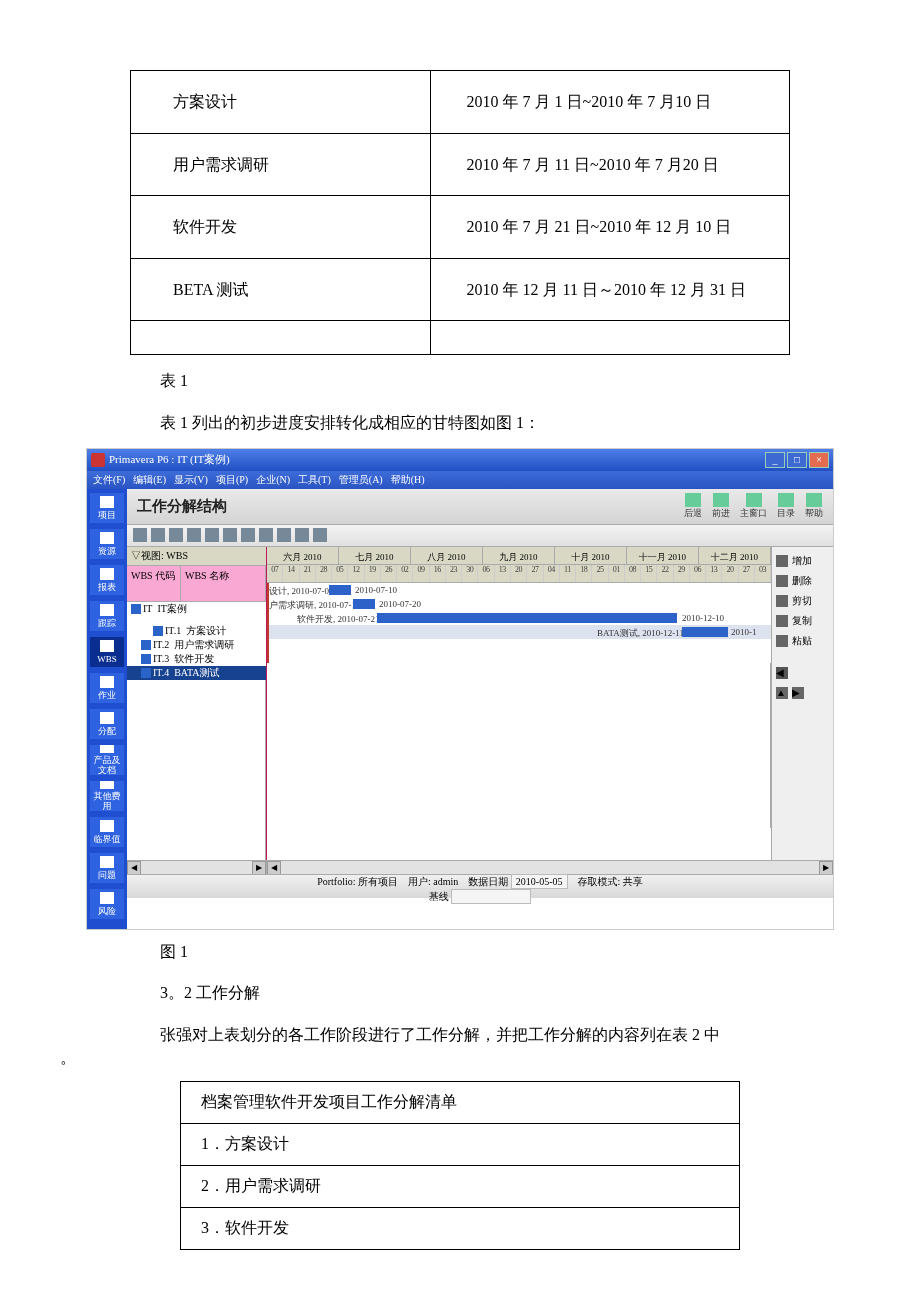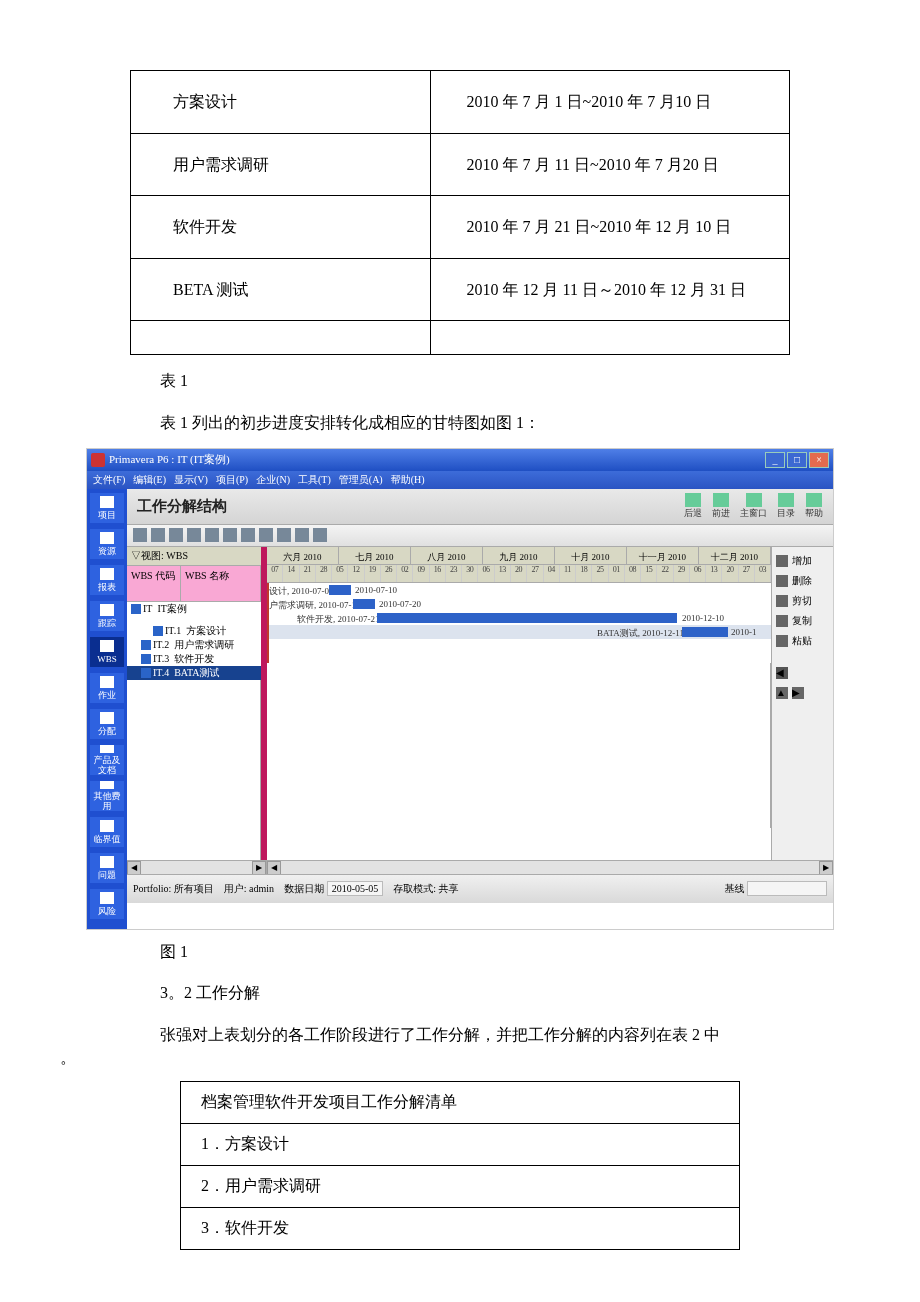--- a/index.html
+++ b/index.html
@@ -114,21 +114,21 @@
   .hb .i { width:16px; height:14px; background:#6c9; }
   .toolbar2 {
     height: 22px;
     background:linear-gradient(to bottom,#f4f4f4,#e0e0e0);
     border-bottom:1px solid #aaa;
     display:flex; align-items:center;
     padding: 0 6px;
   }
   .tb-ico { width:14px; height:14px; background:#789; margin-right:4px; }
   .chart-row { display:flex; }
-  .wbs-pane { width: 140px; border-right:6px solid #be185d; font-size:10px; }
+  .wbs-pane { width: 140px; border-right:1px solid #be185d; font-size:10px; }
   .wbs-head { background:#f9a8d4; height: 36px; display:flex; border-bottom:1px solid #aaa; }
   .wbs-head .c { border-right:1px solid #aaa; padding: 3px 4px; }
   .wbs-head .c1 { width: 54px; }
   .wbs-head .c2 { flex:1; }
   .wbs-body { background:#fff; }
   .wbs-row { display:flex; height:14px; align-items:center; padding-left:4px; }
   .wbs-row .r-ico { width:10px; height:10px; background:#2a64c8; margin-right:2px; }
   .wbs-row.sel { background:#17428f; color:#fff; }
   .gantt-pane { flex:1; position:relative; font-size:9px; }
   .month-head { height:18px; background:#d8d8c4; display:flex; border-bottom:1px solid #aaa; }
@@ -154,22 +154,23 @@
   .scroll-l { width:140px; border-right:1px solid #aaa; display:flex; }
   .scroll-r { flex:1; display:flex; }
   .sb-btn { width:14px; height:14px; background:#ccc; border:1px solid #999; font-size:8px; display:flex; align-items:center; justify-content:center; }
   .statusbar {
     height:24px;
     background:linear-gradient(to bottom,#f0f0f0,#d9d9d9);
     border-top:1px solid #aaa;
     display:flex;
     align-items:center;
     font-size:10px;
-    padding: 14px 6px;
+    padding: 0 6px;
     justify-content:space-between;
+    flex-direction:column;
   }
   .statusbar .st-box { border:1px solid #bbb; padding:1px 4px; background:#f5f5f5; }
   .watermark {
     position:absolute;
     top: 30px;
     left: 50%;
     transform: translateX(-50%);
     font-size: 36px;
     color: #d5d5d5;
     font-family: Arial, sans-serif;

